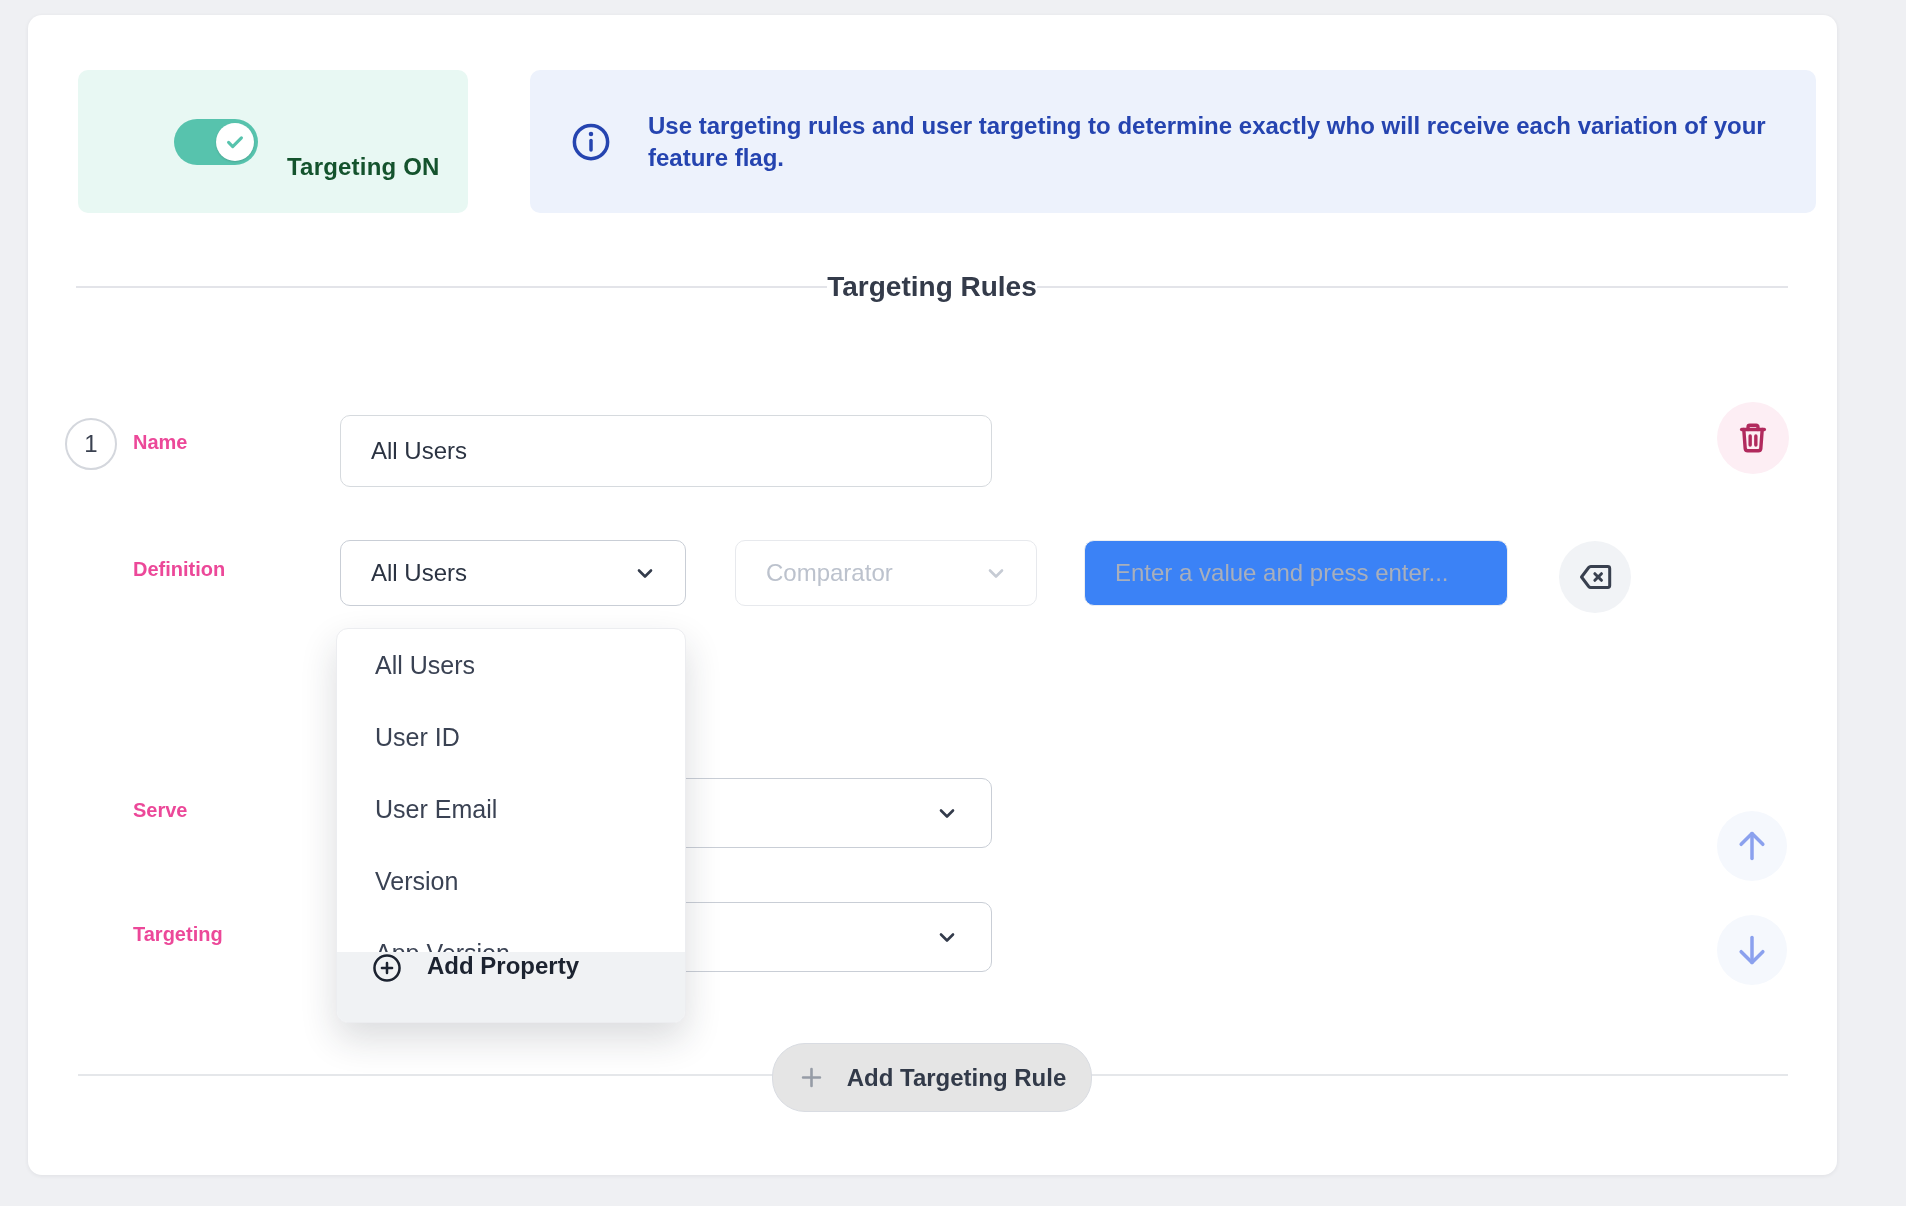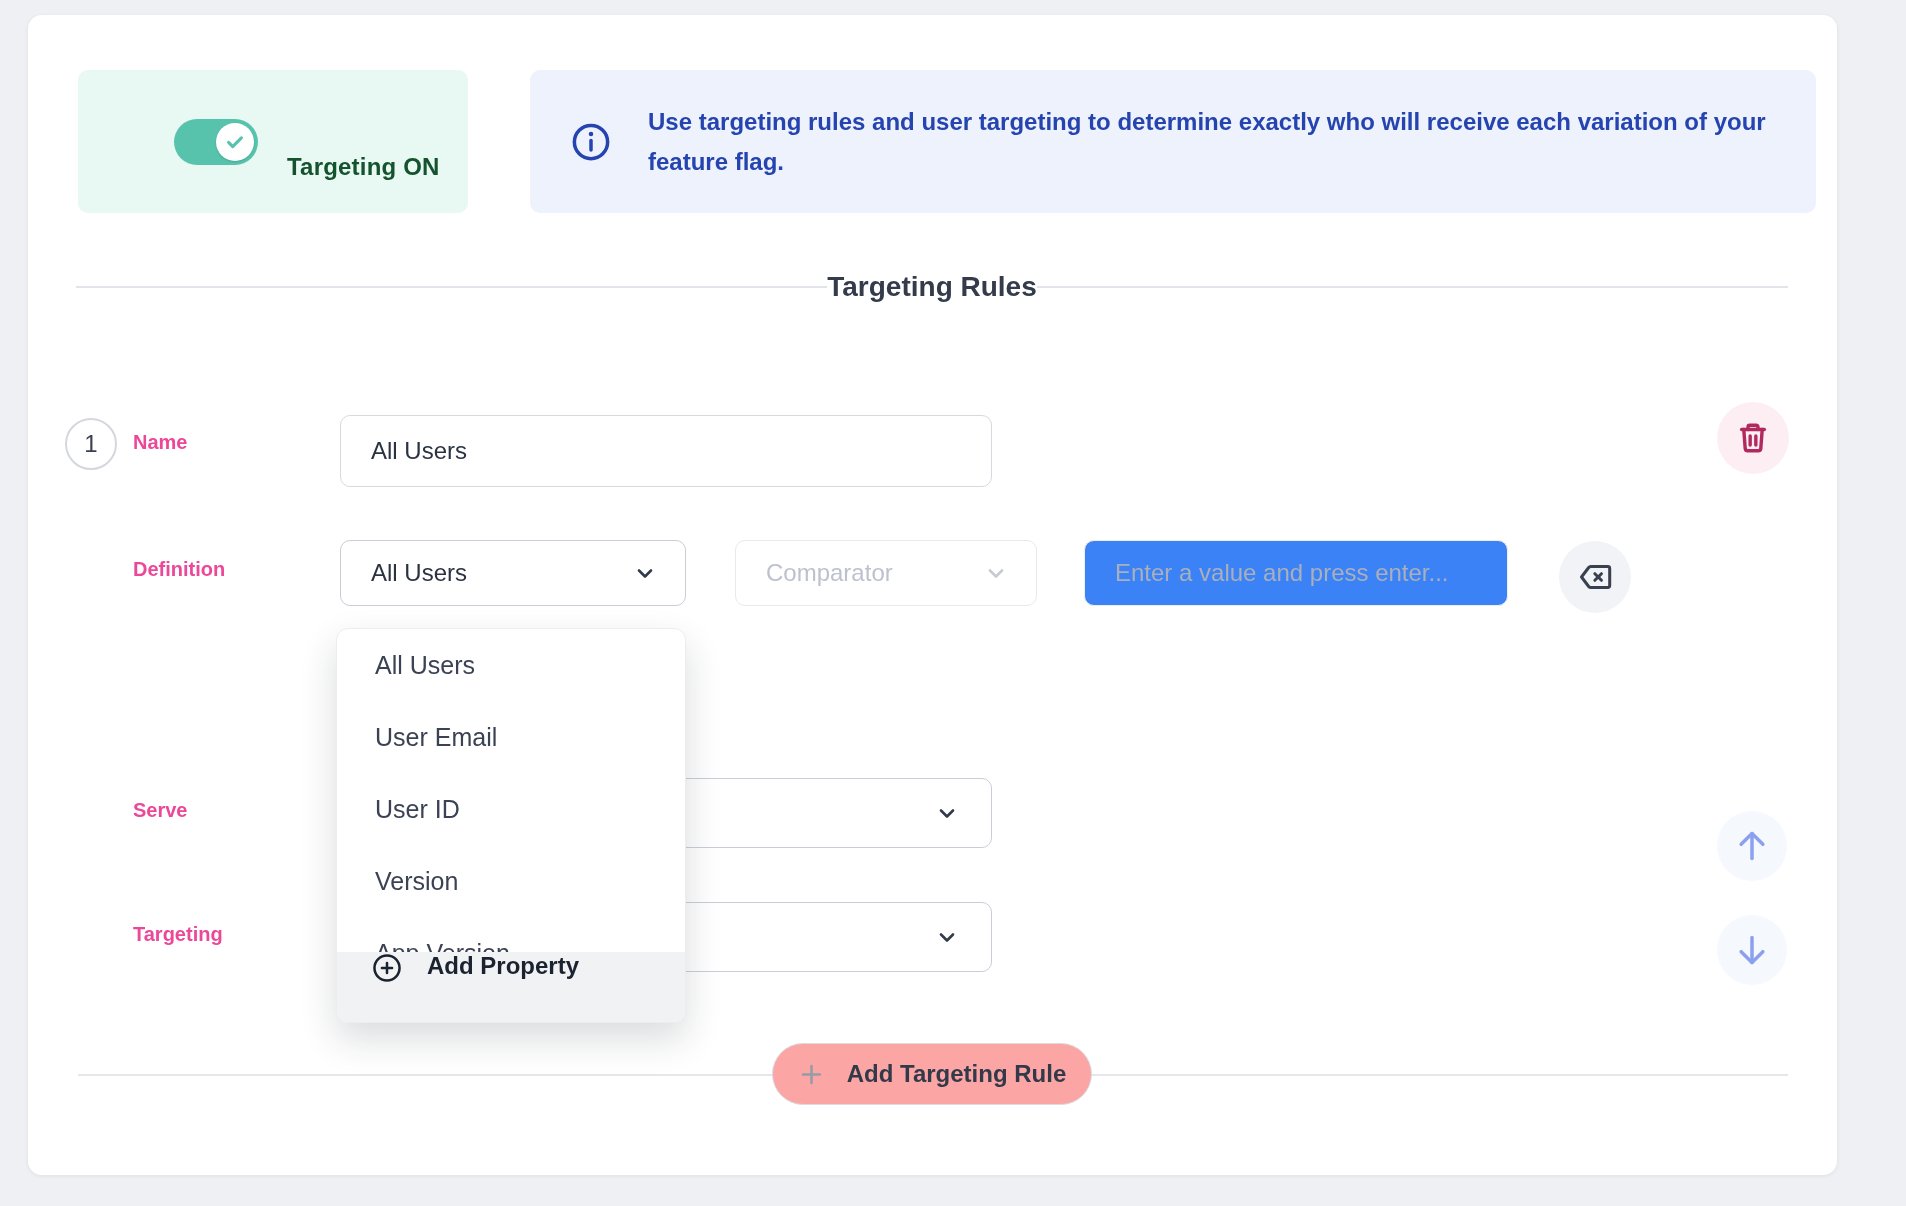--- a/index.html
+++ b/index.html
@@ -38,21 +38,21 @@
     font-size:24px; font-weight:bold; color:#14532d; letter-spacing:.2px;
   }
 
   .info-box {
     position:absolute; left:502px; top:55px; width:1286px; height:143px;
     background:#edf2fc; border-radius:10px;
     display:flex; align-items:center; padding:0 40px; gap:36px;
   }
   .info-icon { color:#2544b0; flex:0 0 auto; display:flex; }
   .info-text {
-    color:#2544b0; font-size:24px; font-weight:bold; line-height:40px;
+    color:#2544b0; font-size:24px; font-weight:bold; line-height:32px;
     max-width:1120px;
   }
 
   
   .section-header {
     position:absolute; left:48px; top:252px; width:1712px; height:40px;
     display:flex; align-items:center; 
   }
   .section-header .rule-line { flex:1; height:2px; background:#e3e4e9; }
   .section-title { font-size:28px; font-weight:bold; color:#343b4a; white-space:nowrap; }
@@ -127,22 +127,22 @@
     font-size:24px; font-weight:bold; color:#1c2330; cursor:pointer;
   }
   .menu-footer .cp-icon { display:flex; color:#1c2330; }
 
   
   .bottom-divider {
     position:absolute; left:50px; top:1059px; width:1710px; height:1.5px;
     background:#e5e7ea; z-index:1;
   }
   .add-rule-btn {
-    position:absolute; left:744px; top:1028px; width:320px; height:62px; z-index:2;
-    background:#fca5a5; border:1.5px solid #d9dce2; border-radius:33px;
+    position:absolute; left:744px; top:1028px; width:320px; height:69px; z-index:2;
+    background:#e5e5e5; border:1.5px solid #d9dce2; border-radius:33px;
     display:flex; align-items:center; justify-content:center; gap:22px;
     font-family:inherit; font-size:24px; font-weight:bold; color:#323a49; cursor:pointer;
   }
   .add-rule-btn .plus { color:#969ca6; display:flex; }
 </style>
 </head>
 <body>
 
 <div class="stage">
   <div class="card">
@@ -257,22 +257,22 @@
         <svg width="40" height="40" viewBox="0 0 24 24" fill="none" stroke="currentColor" stroke-width="2.1" stroke-linecap="round" stroke-linejoin="round">
             <path d="M12 4.5v15"></path>
             <path d="M5.5 13l6.5 6.5L18.5 13"></path>
           </svg>
       </span>
     </button>
 
     <div class="menu">
       <div class="menu-list">
         <div class="menu-item">All Users</div>
+        <div class="menu-item">User ID</div>
         <div class="menu-item">User Email</div>
-        <div class="menu-item">User ID</div>
         <div class="menu-item">Version</div>
         <div class="menu-item">App Version</div>
       </div>
       <div class="menu-footer">
         <span class="cp-icon">
           <svg width="32" height="32" viewBox="0 0 24 24" fill="none" stroke="currentColor" stroke-width="1.9" stroke-linecap="round">
               <circle cx="12" cy="12" r="9.4"></circle>
               <path d="M12 8.2v7.6M8.2 12h7.6"></path>
             </svg>
         </span>

